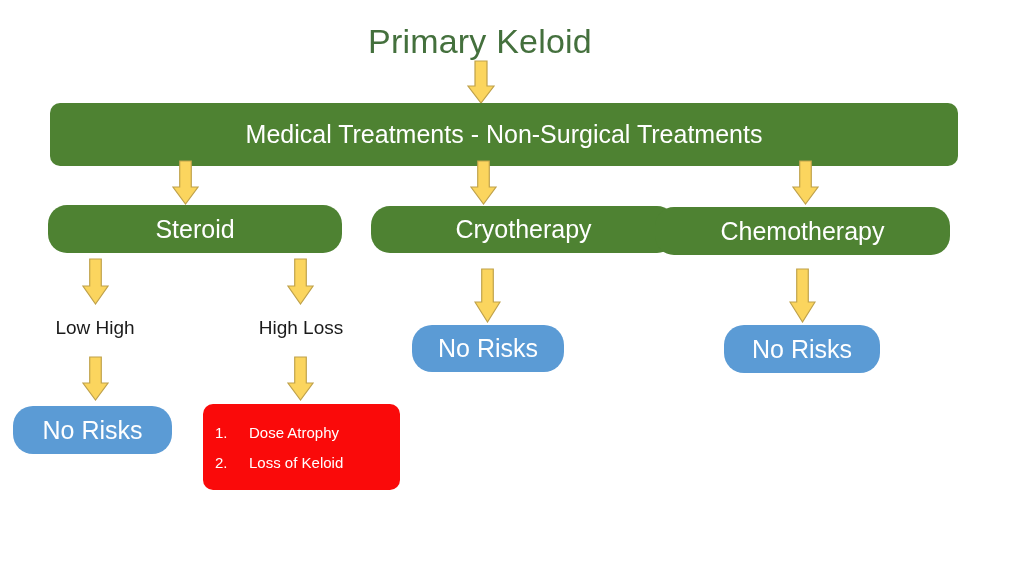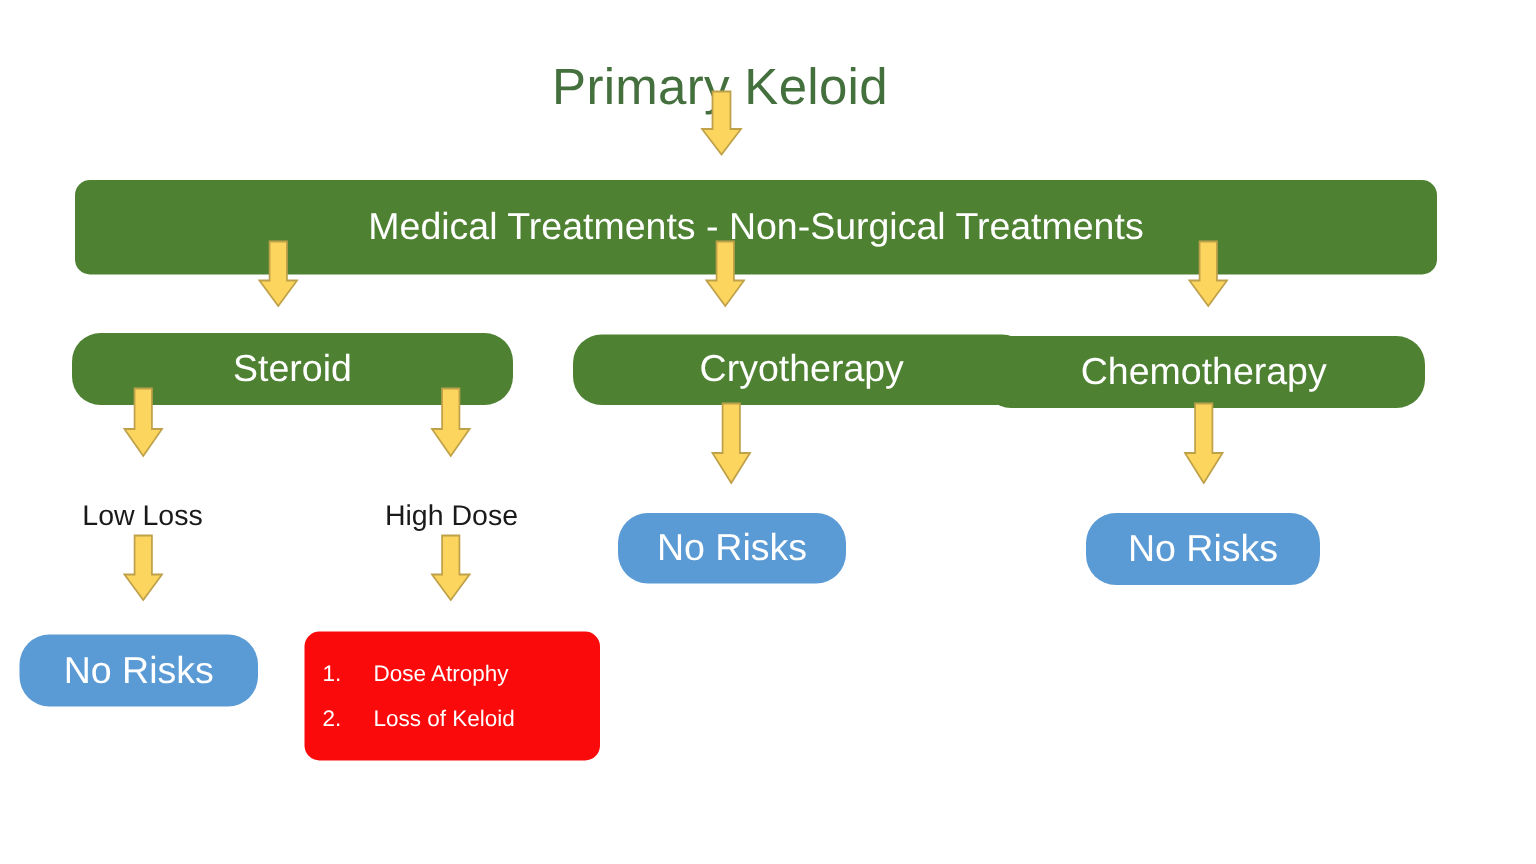--- a/index.html
+++ b/index.html
@@ -17,21 +17,20 @@
     background: #ffffff;
     overflow: hidden;
   }
   .node {
     position: absolute;
     box-sizing: border-box;
     display: flex;
     align-items: center;
     justify-content: center;
     text-align: center;
-    margin-top: 17px;
   }
 
   
   .title {
     color: #44703D;
     font-size: 34px;
     font-weight: 400;
     letter-spacing: 0.2px;
     white-space: nowrap;
   }
@@ -129,21 +128,21 @@
     </svg>
   </div>
   <div class="arrow" style="left:792px; top:160px; width:27px; height:45px;">
     <svg viewBox="0 0 28 45" preserveAspectRatio="none">
       <polygon points="8,1 20,1 20,27 27,27 14,44 1,27 8,27" fill="#FBD55E" stroke="#BFA14A" stroke-width="1.2"></polygon>
     </svg>
   </div>
 
   <div class="node green-box" style="left:48px; top:205px; width:294px; height:48px;">Steroid</div>
 
-  <div class="node green-box" style="left:382px; top:206px; width:305px; height:47px;">Cryotherapy</div>
+  <div class="node green-box" style="left:371px; top:206px; width:305px; height:47px;">Cryotherapy</div>
 
   <div class="node green-box" style="left:655px; top:207px; width:295px; height:48px;">Chemotherapy</div>
 
   <div class="arrow" style="left:82px; top:258px; width:27px; height:47px;">
     <svg viewBox="0 0 28 47" preserveAspectRatio="none">
       <polygon points="8,1 20,1 20,28 27,28 14,46 1,28 8,28" fill="#FBD55E" stroke="#BFA14A" stroke-width="1.2"></polygon>
     </svg>
   </div>
   <div class="arrow" style="left:287px; top:258px; width:27px; height:47px;">
     <svg viewBox="0 0 28 47" preserveAspectRatio="none">
@@ -155,22 +154,22 @@
     <svg viewBox="0 0 28 55" preserveAspectRatio="none">
       <polygon points="8,1 20,1 20,34 27,34 14,54 1,34 8,34" fill="#FBD55E" stroke="#BFA14A" stroke-width="1.2"></polygon>
     </svg>
   </div>
   <div class="arrow" style="left:789px; top:268px; width:27px; height:55px;">
     <svg viewBox="0 0 28 55" preserveAspectRatio="none">
       <polygon points="8,1 20,1 20,34 27,34 14,54 1,34 8,34" fill="#FBD55E" stroke="#BFA14A" stroke-width="1.2"></polygon>
     </svg>
   </div>
 
-  <div class="node plain-label" style="left:30px; top:313px; width:130px; height:30px;">Low Loss</div>
-  <div class="node plain-label" style="left:236px; top:313px; width:130px; height:30px;">High Dose</div>
+  <div class="node plain-label" style="left:30px; top:313px; width:130px; height:30px;">Low High</div>
+  <div class="node plain-label" style="left:236px; top:313px; width:130px; height:30px;">High Loss</div>
 
   <div class="node blue-box" style="left:412px; top:325px; width:152px; height:47px;">No Risks</div>
 
   <div class="node blue-box" style="left:724px; top:325px; width:156px; height:48px;">No Risks</div>
 
   <div class="arrow" style="left:82px; top:356px; width:27px; height:45px;">
     <svg viewBox="0 0 28 45" preserveAspectRatio="none">
       <polygon points="8,1 20,1 20,27 27,27 14,44 1,27 8,27" fill="#FBD55E" stroke="#BFA14A" stroke-width="1.2"></polygon>
     </svg>
   </div>

